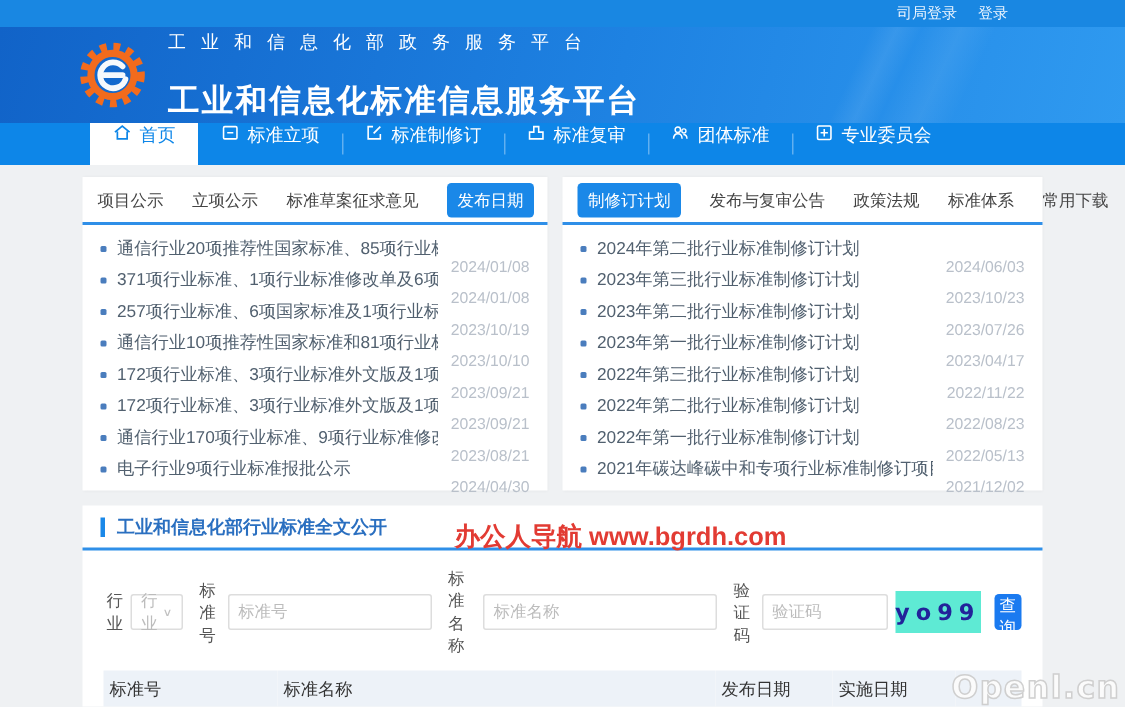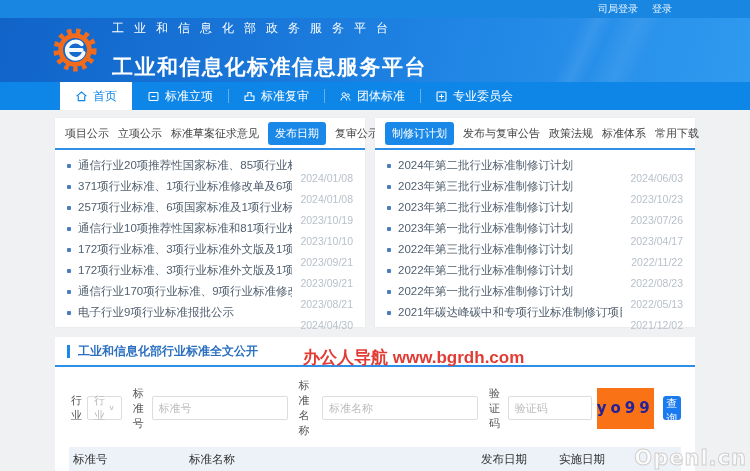--- a/index.html
+++ b/index.html
@@ -23,37 +23,37 @@
   .header:after {
     content:""; position:absolute; right:0; top:0; width:300px; height:100%;
     background:linear-gradient(115deg,transparent 40%,rgba(255,255,255,.08) 45%,transparent 50%,rgba(255,255,255,.07) 58%,transparent 65%);
   }
   .logo { width:46px; height:46px; margin-right:14px; flex:0 0 auto; }
   .header-sub { font-size:12px; color:#fff; letter-spacing:10px; margin-bottom:16px; }
   .header-title { font-size:21px; color:#fff; font-weight:bold; letter-spacing:1.5px; }
   
   .nav { height:28px; background:#0d86e8; display:flex; padding-left:60px; }
   .nav-item {
-    display:flex; align-items:center; gap:5px; color:#fff; font-size:12px;
+    display:flex; align-items:flex-start; gap:5px; color:#fff; font-size:12px;
     padding:0 15px; cursor:pointer; position:relative;
   }
   .nav-item + .nav-item:before {
     content:""; position:absolute; left:0; top:7px; bottom:7px; width:1px;
     background:rgba(255,255,255,.35);
   }
   .nav-item.active { background:#fff; color:#0d86e8; }
   .nav-item.active:before, .nav-item.active + .nav-item:before { display:none; }
   .nav-item svg { width:13px; height:13px; }
   
   .content { display:flex; gap:10px; padding:8px 55px 0; }
   .panel { background:#fff; box-shadow:0 0 2px rgba(0,0,0,.05); }
   .panel.left { width:310px; }
   .panel.right { width:320px; }
   .panel-tabs {
-    display:flex; align-items:center; height:32px; padding:0 10px; gap:9px;
+    display:flex; align-items:center; height:32px; padding:0 10px; gap:19px;
     border-bottom:2px solid #2f8fe8; font-size:11px; color:#444;
   }
   .ptab { cursor:pointer; white-space:nowrap; }
   .ptab.active { background:#1a88e8; color:#fff; padding:4px 7px; border-radius:3px; }
   .plist { padding:5px 12px 4px; }
   .plist-item { display:flex; align-items:center; height:21px; cursor:pointer; }
   .bullet { width:4px; height:4px; background:#4a7dbd; border-radius:1px; margin-right:7px; flex:0 0 auto; }
   .pi-title {
     flex:1; font-size:11.5px; color:#51606f; white-space:nowrap;
     overflow:hidden; text-overflow:clip;
@@ -74,21 +74,21 @@
   .sel, .inp {
     height:24px; border:1px solid #ddd; border-radius:2px; background:#fff;
     font-size:11px; color:#333; padding:0 6px;
     font-family:"Liberation Sans",sans-serif;
   }
   .inp::placeholder { color:#bcbcbc; }
   .sel { width:64px; display:flex; align-items:center; justify-content:space-between; color:#bcbcbc; cursor:pointer; }
   .sel .chev { font-size:9px; color:#c0c0c0; transform:scaleY(.8); }
   .inp.no { width:136px; } .inp.name { width:176px; } .inp.captcha { width:84px; }
   .captcha-img {
-    width:66px; height:41px; background:#f97316; display:flex; align-items:center;
+    width:66px; height:28px; background:#5eead4; display:flex; align-items:center;
     justify-content:center; font-size:15px; font-weight:bold; color:#22229a;
     letter-spacing:4px; cursor:pointer; font-family:"DejaVu Sans",sans-serif;
   }
   .search-btn {
     width:44px; height:24px; background:#1a7af0; border:none; border-radius:3px;
     color:#fff; font-size:11px; cursor:pointer; margin-left:4px;
     font-family:"Liberation Sans",sans-serif;
   }
   table.std { width:612px; margin:0 14px; border-collapse:collapse; table-layout:fixed; }
   table.std th {
@@ -130,20 +130,27 @@
         <path d="M2 7.5 L8 2.5 L14 7.5 M4 7 V13 H12 V7" fill="none" stroke="currentColor" stroke-width="1.4"></path>
       </svg>
     <span>首页</span>
   </div>
   <div class="nav-item">
     <svg viewBox="0 0 16 16">
         <rect x="2.5" y="3" width="11" height="10" rx="1" fill="none" stroke="currentColor" stroke-width="1.3"></rect>
         <path d="M5.5 8 H10.5" stroke="currentColor" stroke-width="1.3"></path>
       </svg>
     <span>标准立项</span>
+  </div>
+  <div class="nav-item">
+    <svg viewBox="0 0 16 16">
+        <path d="M13 9 V13 H3 V3 H7" fill="none" stroke="currentColor" stroke-width="1.3"></path>
+        <path d="M7.5 8.5 L13 3" stroke="currentColor" stroke-width="1.4"></path>
+      </svg>
+    <span>标准制修订</span>
   </div>
   <div class="nav-item">
     <svg viewBox="0 0 16 16">
         <path d="M6 3 h4 v4.5 h3.5 V13 H2.5 V7.5 H6 Z" fill="none" stroke="currentColor" stroke-width="1.3"></path>
       </svg>
     <span>标准复审</span>
   </div>
   <div class="nav-item">
     <svg viewBox="0 0 16 16">
         <circle cx="6" cy="5.5" r="2.2" fill="none" stroke="currentColor" stroke-width="1.2"></circle>

